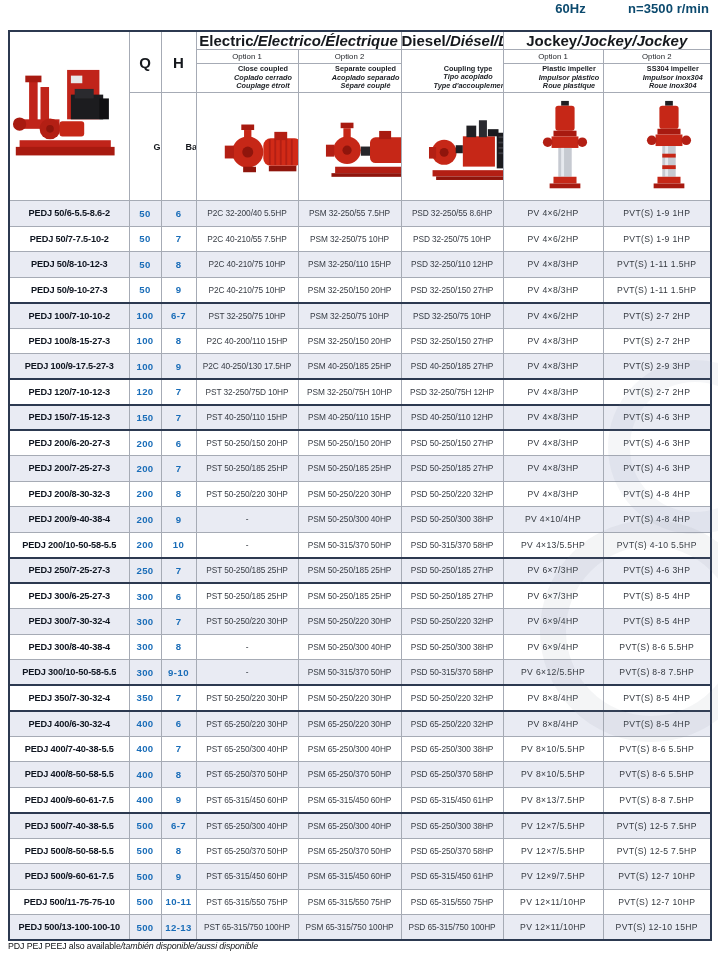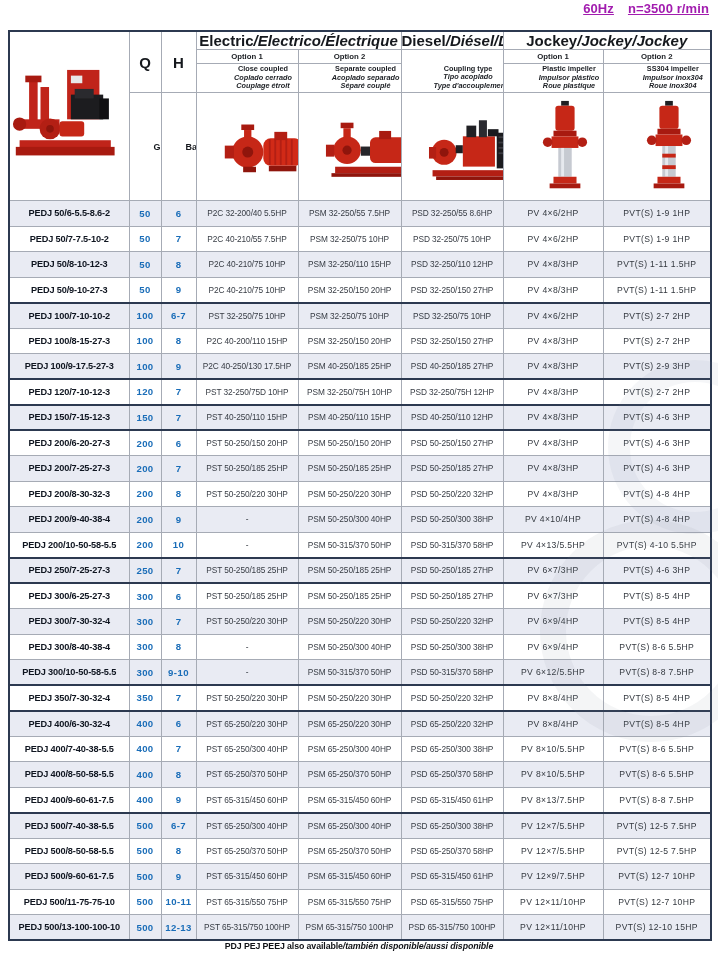--- a/index.html
+++ b/index.html
@@ -2,58 +2,58 @@
 <html><head>
 <meta charset="utf-8">
 <style>
   html,body{margin:0;padding:0;}
   body{
     width:718px;height:959px;position:relative;overflow:hidden;
     background:#ffffff;font-family:"Liberation Sans",sans-serif;
   }
   
   .top-info{
-    position:absolute;top:1px;right:9px;display:flex;gap:14px;
-    color:#a21caf;font-weight:bold;font-size:13px;letter-spacing:0.1px;text-decoration:underline;
+    position:absolute;top:1px;right:9px;display:flex;gap:42px;
+    color:#0c4a6e;font-weight:bold;font-size:13px;letter-spacing:0.1px;
   }
   
   .spec-table{
     position:absolute;left:8px;top:30px;width:702px;
     border-collapse:collapse;table-layout:fixed;
     border:2px solid #2c3950;
   }
   .spec-table td{
     border:1px solid #a6abb5;padding:0;text-align:center;vertical-align:middle;
     overflow:hidden;white-space:nowrap;
   }
   thead td{border-color:#7d838f;background:#fff;}
   .h-group td{height:17px;font-size:15px;font-weight:bold;color:#15181d;}
-  .h-option td{height:13px;font-size:7.8px;font-weight:bold;color:#1a1d22;text-align:center;}
+  .h-option td{height:13px;font-size:7.8px;font-weight:normal;color:#1a1d22;text-align:center;}
   .opt-diesel{border-bottom:none !important;}
   .desc-diesel{border-top:none !important;}
   .h-desc td{height:28px;font-size:7.3px;line-height:8.8px;font-weight:bold;color:#1a1d22;padding-left:32px;}
   .it{font-style:italic;}
   .h-photo td{height:107px;padding-left:24px;}
   .qh{font-size:10px;font-weight:bold;color:#15181d;}
   .unit{font-size:9px;font-weight:bold;color:#15181d;}
   .pcell svg{display:block;margin:0 auto;}
   
   tbody tr{height:25.5px;}
   tbody td{background:#ffffff;}
   tbody tr:nth-child(odd) td{background:#e9ebf3;}
   tr.thick td{border-bottom:2px solid #2c3950;}
   .c-model{text-align:left;padding-left:6px;font-weight:bold;font-size:9.2px;color:#0f1520;letter-spacing:-0.15px;}
   .c-q,.c-h{color:#1a6db8;font-weight:bold;font-size:9.6px;letter-spacing:0.4px;}
   .c-spec{font-size:8.3px;letter-spacing:-0.1px;color:#373c44;}
   .c-pv{font-size:8.6px;letter-spacing:0.35px;color:#33383f;}
   
   .footer{
     position:absolute;left:8px;width:702px;top:941px;
-    display:flex;justify-content:center;
-    font-size:8.8px;font-weight:bold;color:#101216;letter-spacing:-0.1px;
+    display:flex;justify-content:flex-start;
+    font-size:8.8px;font-weight:normal;color:#101216;letter-spacing:-0.1px;
   }
   
   .wm{position:absolute;border-radius:50%;pointer-events:none;z-index:4;}
   .wm1{left:540px;top:520px;width:170px;height:170px;border:26px solid rgba(130,140,160,0.09);}
   .wm2{left:608px;top:360px;width:130px;height:130px;border:22px solid rgba(130,140,160,0.08);}
 </style>
 </head>
 <body>
 
 <div class="top-info">

